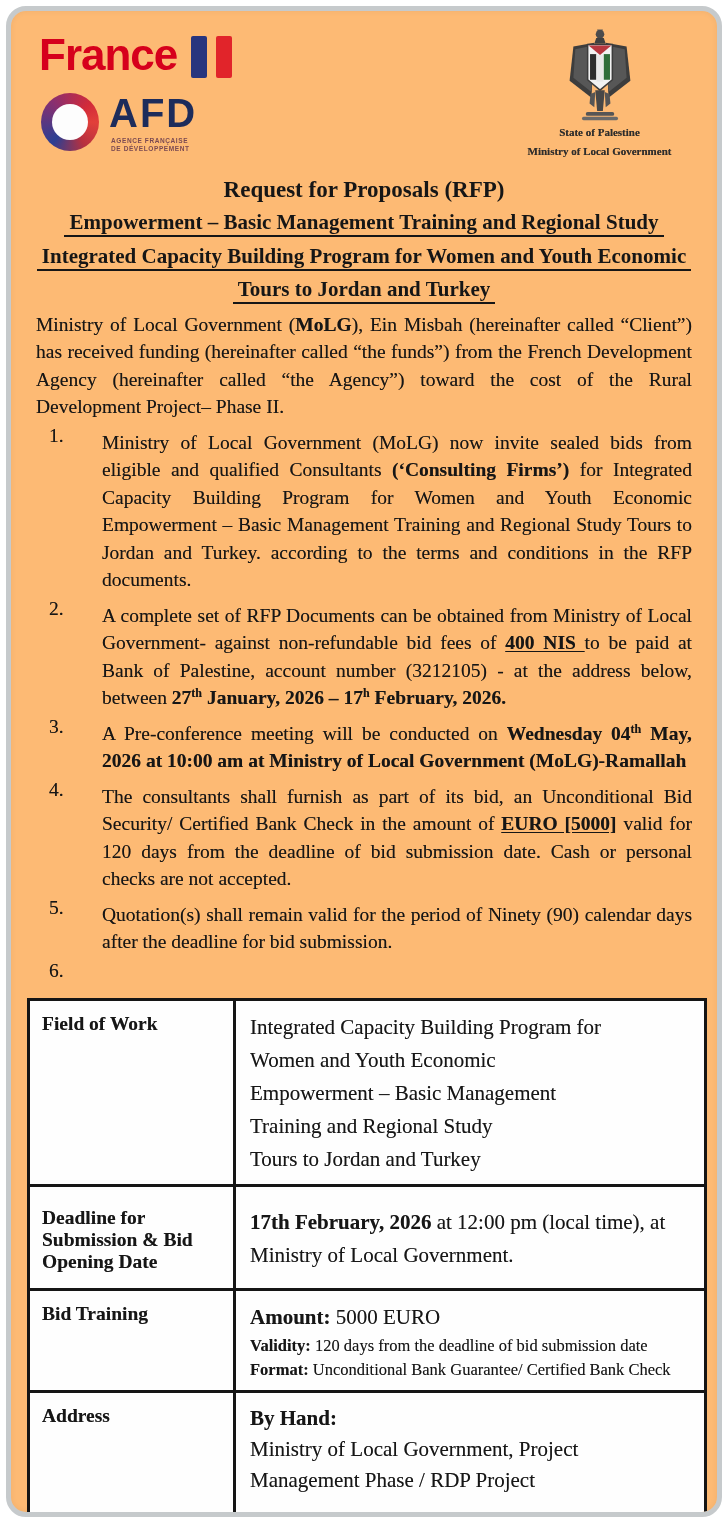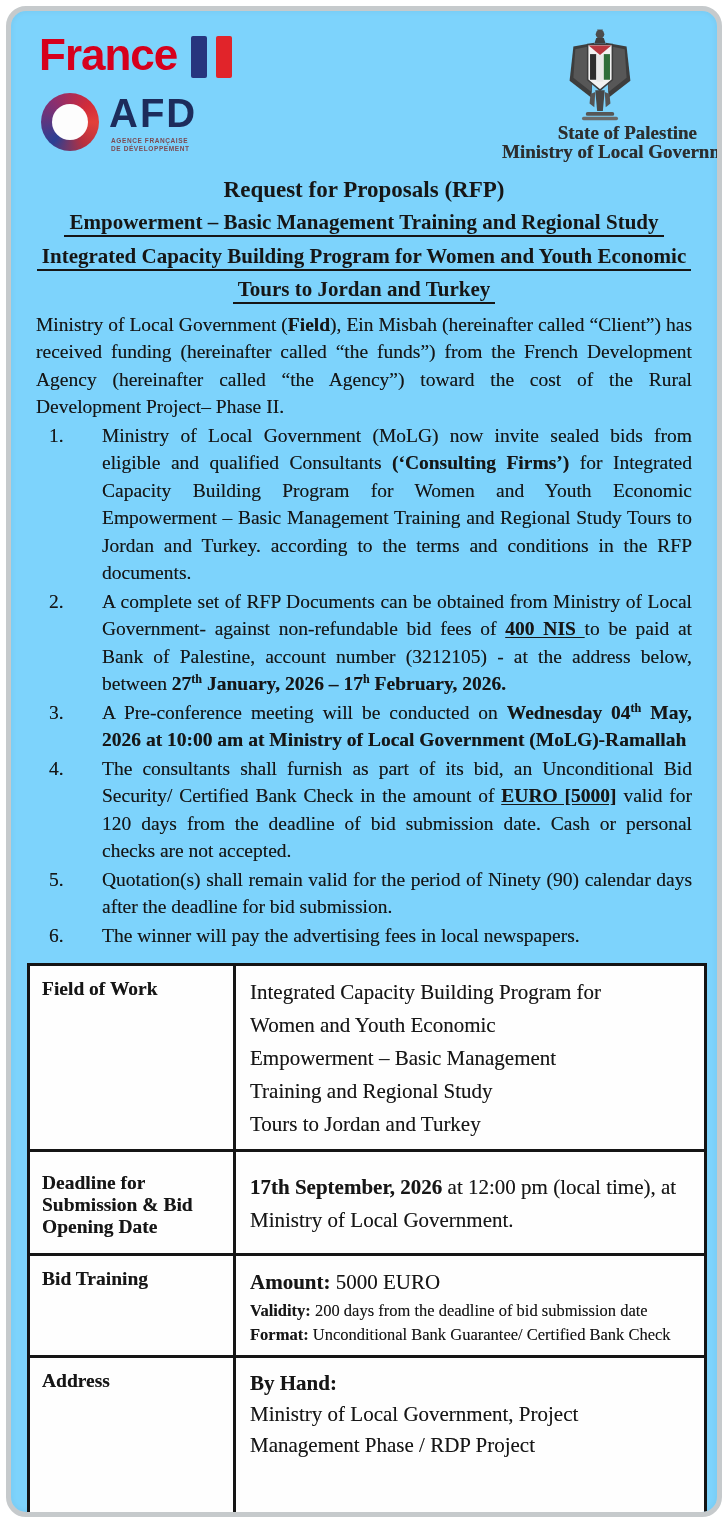--- a/index.html
+++ b/index.html
@@ -1,21 +1,21 @@
 <!DOCTYPE html>
 <html><head>
 <meta charset="utf-8">
 <style>
   * { margin:0; padding:0; box-sizing:border-box; }
   html,body { width:728px; background:#ffffff; font-family:"Liberation Serif", serif; }
   body { height:1523px; overflow:hidden; color:#161616; }
 
   .page {
     margin:6px; border:5px solid #c6cacc; border-radius:20px;
-    width:716px; height:1511px; background:#7dd3fc;
+    width:716px; height:1511px; background:#fdba74;
     padding:16px 16px 10px 16px; overflow:hidden;
     box-shadow: inset 0 0 6px rgba(0,0,0,0.06);
   }
 
   
   .header { position:relative; height:140px; }
   .france-logo { position:absolute; left:12px; top:6px; display:flex; align-items:flex-start; gap:14px;
     font-family:"Liberation Sans", sans-serif; }
   .france-word { font-size:44px; font-weight:800; color:#d6001c; letter-spacing:-1px; line-height:44px; }
   .france-bars { display:flex; gap:9px; margin-top:3px; }
@@ -29,37 +29,37 @@
     filter:blur(0.4px); }
   .afd-ring::after { content:""; position:absolute; inset:11px; background:#fdfdfd; border-radius:50%; }
   .afd-word { position:absolute; left:68px; top:2px; font-family:"Liberation Sans", sans-serif;
     font-size:40px; font-weight:700; color:#1d2c5b; letter-spacing:2px; line-height:40px; }
   .afd-tagline { position:absolute; left:70px; top:46px; font-family:"Liberation Sans", sans-serif;
     font-size:6.5px; font-weight:700; color:#7b4a52; letter-spacing:0.6px; line-height:8px;
     filter:blur(0.5px); white-space:nowrap; }
 
   .authority { position:absolute; right:4px; top:0; width:195px; text-align:center; }
   .emblem { display:block; margin:0 auto; filter:blur(0.3px); }
-  .authority-line { font-weight:700; font-size:19px; line-height:19px; color:#2e2e2e;
-    text-shadow:0 0 0.5px rgba(0,0,0,.5); white-space:nowrap;text-align:right; }
+  .authority-line { font-weight:700; font-size:11px; line-height:19px; color:#2e2e2e;
+    text-shadow:0 0 0.5px rgba(0,0,0,.5); white-space:nowrap; }
 
   
   .title-block { text-align:center; margin-top:6px; }
   .title-main { font-size:23px; font-weight:700; line-height:33px; }
   .title-ref  { font-size:22px; font-weight:700; line-height:33px; }
   .subject-line { font-size:21px; font-weight:700; line-height:33.5px; }
   .subject-line > span { border-bottom:2.5px solid #161616; padding:0 5px 1px 5px; }
 
   
   .doc-body { margin-top:4px; padding:0 9px; font-size:19.5px; line-height:27.5px;
     text-shadow:0 0 0.4px rgba(0,0,0,.45); }
   .intro { text-align:justify; }
   .item { display:flex; margin-top:1px; }
   .item .num { width:66px; flex:0 0 66px; padding-left:13px; }
-  .item .body { flex:1; text-align:justify; }
+  .item .body { flex:1; text-align:justify;margin-top:7px; }
   .b { font-weight:700; }
   .u { text-decoration:underline; text-underline-offset:2px; }
   sup { font-size:0.62em; line-height:0; }
 
   
   table.rfp { border-collapse:collapse; width:680px; margin:14px auto 0 auto; background:#fefefe; }
   table.rfp td { border:3px solid #151515; vertical-align:top; }
   td.label { width:206px; font-weight:700; font-size:19.5px; padding:12px 8px 8px 12px;
     text-shadow:0 0 0.4px rgba(0,0,0,.45);margin-top:12px; }
   td.value { font-size:21px; padding:10px 10px 8px 14px; text-shadow:0 0 0.4px rgba(0,0,0,.4); }
@@ -120,21 +120,21 @@
   </div>
 
   <div class="title-block">
     <div class="title-main">Request for Proposals (RFP)</div>
     <div class="subject-line"><span>Empowerment – Basic Management Training and Regional Study</span></div>
     <div class="subject-line"><span>Integrated Capacity Building Program for Women and Youth Economic</span></div>
     <div class="subject-line"><span>Tours to Jordan and Turkey</span></div>
   </div>
 
   <div class="doc-body">
-    <div class="intro"><span>Ministry of Local Government (</span><span class="b">Field</span><span>), Ein Misbah (hereinafter called “Client”) has received funding (hereinafter called “the funds”) from the French Development Agency (hereinafter called “the Agency”) toward the cost of the Rural Development Project– Phase II.</span></div>
+    <div class="intro"><span>Ministry of Local Government (</span><span class="b">MoLG</span><span>), Ein Misbah (hereinafter called “Client”) has received funding (hereinafter called “the funds”) from the French Development Agency (hereinafter called “the Agency”) toward the cost of the Rural Development Project– Phase II.</span></div>
 
     <div class="item">
       <span class="num">1.</span>
       <span class="body"><span>Ministry of Local Government (MoLG) now invite sealed bids from eligible and qualified Consultants </span><span class="b">(‘Consulting Firms’)</span><span> for Integrated Capacity Building Program for Women and Youth Economic Empowerment – Basic Management Training and Regional Study Tours to Jordan and Turkey. according to the terms and conditions in the RFP documents.</span></span>
     </div>
     <div class="item">
       <span class="num">2.</span>
       <span class="body"><span>A complete set of RFP Documents can be obtained from Ministry of Local Government- against non-refundable bid fees of </span><span class="b u">400 NIS </span><span>to be paid at Bank of Palestine, account number (3212105) - at the address below, between </span><span class="b">27</span><sup class="b">th</sup><span class="b"> January, 2026 – 17</span><sup class="b">h</sup><span class="b"> February, 2026.</span></span>
     </div>
     <div class="item">
@@ -144,47 +144,46 @@
     <div class="item">
       <span class="num">4.</span>
       <span class="body"><span>The consultants shall furnish as part of its bid, an Unconditional Bid Security/ Certified Bank Check in the amount of </span><span class="b u">EURO [5000]</span><span> valid for 120 days from the deadline of bid submission date. Cash or personal checks are not accepted.</span></span>
     </div>
     <div class="item">
       <span class="num">5.</span>
       <span class="body"><span>Quotation(s) shall remain valid for the period of Ninety (90) calendar days after the deadline for bid submission.</span></span>
     </div>
     <div class="item">
       <span class="num">6.</span>
-      <span class="body"><span>The winner will pay the advertising fees in local newspapers.</span></span>
     </div>
   </div>
 
   <table class="rfp">
     <tbody>
         <tr class="r1">
       <td class="label">Field of Work</td>
       <td class="value">
             <div class="cell-line"><span>Integrated Capacity Building Program for</span></div>
             <div class="cell-line"><span>Women and Youth Economic</span></div>
             <div class="cell-line"><span>Empowerment – Basic Management</span></div>
             <div class="cell-line"><span>Training and Regional Study</span></div>
             <div class="cell-line"><span>Tours to Jordan and Turkey</span></div>
           </td>
     </tr>
     <tr class="r2">
       <td class="label">Deadline for Submission &amp; Bid Opening Date</td>
       <td class="value">
-            <div class="cell-line"><span class="b">17th September, 2026</span><span> at 12:00 pm (local time), at Ministry of Local Government.</span></div>
+            <div class="cell-line"><span class="b">17th February, 2026</span><span> at 12:00 pm (local time), at Ministry of Local Government.</span></div>
           </td>
     </tr>
     <tr class="r3">
       <td class="label">Bid Training</td>
       <td class="value">
             <div class="cell-line"><span class="b">Amount:</span><span> 5000 EURO</span></div>
-            <div class="cell-line small"><span class="b">Validity:</span><span> 200 days from the deadline of bid submission date</span></div>
+            <div class="cell-line small"><span class="b">Validity:</span><span> 120 days from the deadline of bid submission date</span></div>
             <div class="cell-line small"><span class="b">Format:</span><span>  Unconditional Bank Guarantee/ Certified Bank Check</span></div>
           </td>
     </tr>
     <tr class="r4">
       <td class="label">Address</td>
       <td class="value">
             <div class="cell-line"><span class="b">By Hand:</span></div>
             <div class="cell-line"><span>Ministry of Local Government, Project</span></div>
             <div class="cell-line"><span>Management Phase / RDP Project</span></div>
           </td>

